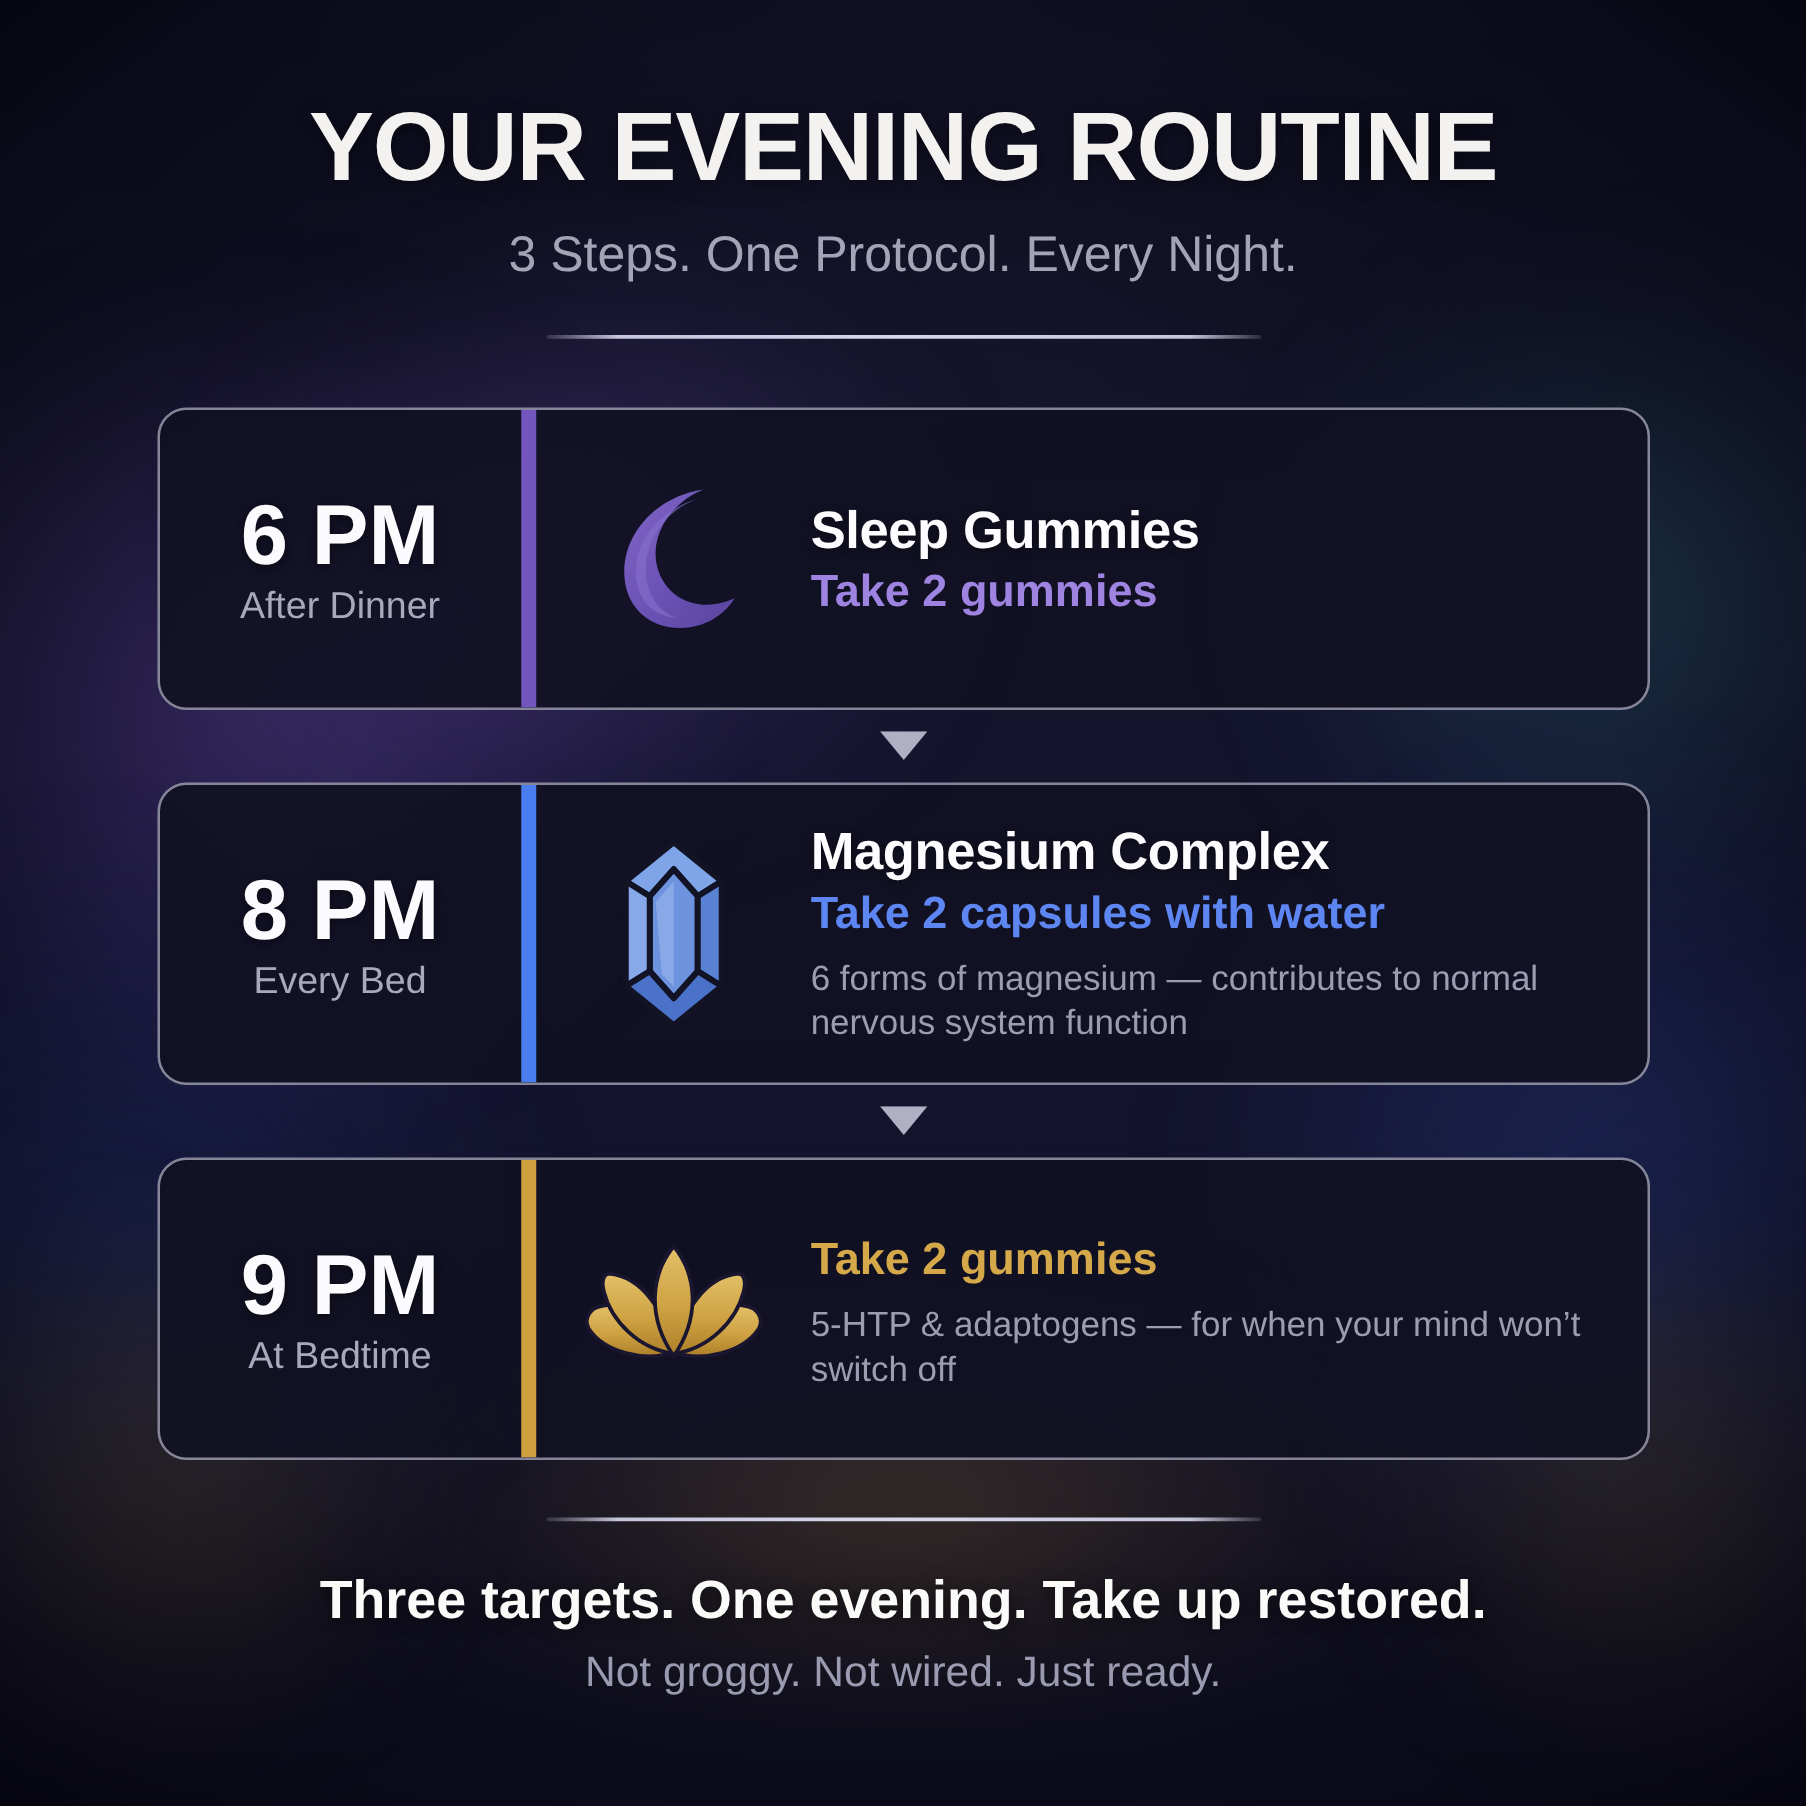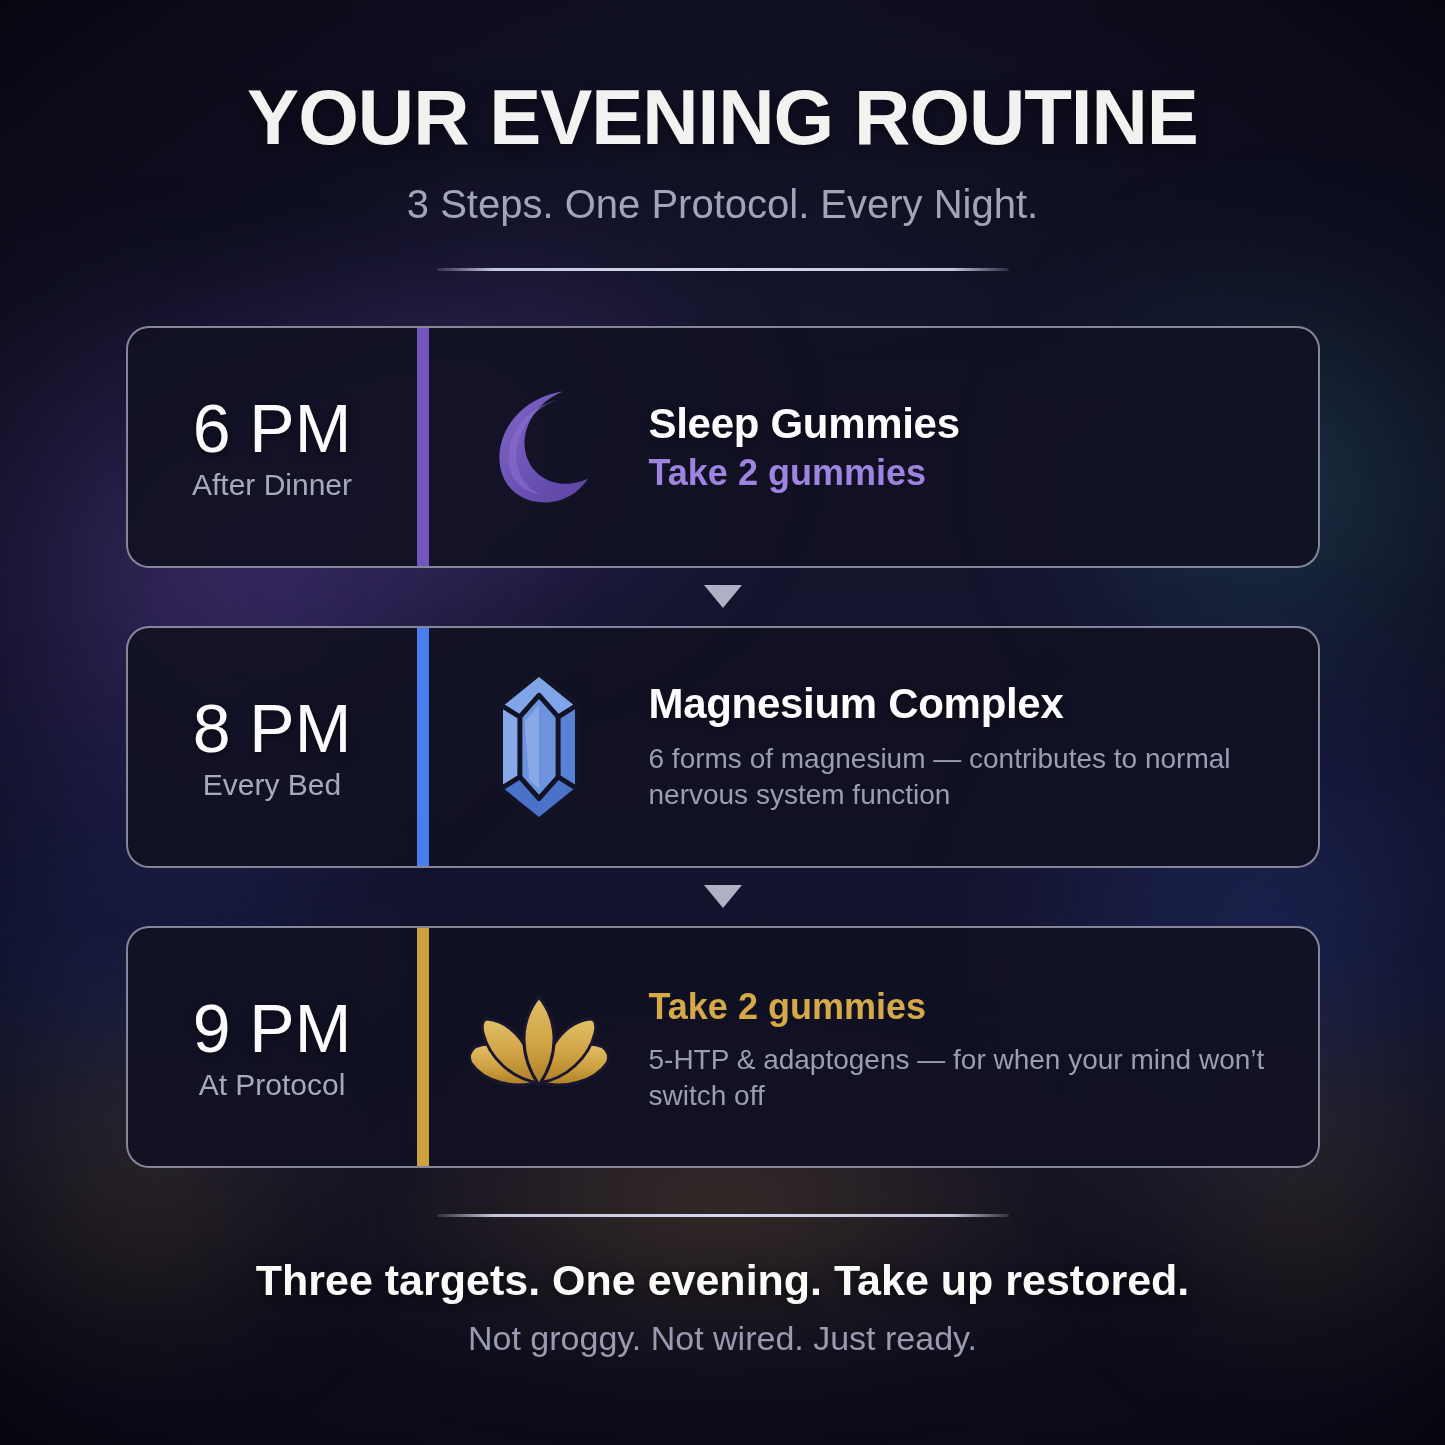--- a/index.html
+++ b/index.html
@@ -118,21 +118,21 @@
   }
 
   .card-time-col {
     width:289px;
     flex:0 0 289px;
     display:flex; flex-direction:column;
     align-items:center; justify-content:center;
     gap:6px;
   }
   .card-time {
-    font-size:68px; font-weight:normal; color:#fbfbfd;
+    font-size:68px; font-weight:bold; color:#fbfbfd;
     line-height:1.0;
     text-shadow:0 2px 8px rgba(0,0,0,0.5);
   }
   .card-when {
     font-size:30px; font-weight:normal; color:#a9a9bd;
     line-height:1.1;
   }
 
   .accent-bar { width:12px; flex:0 0 12px; }
 
@@ -256,36 +256,37 @@
               <polygon points="18,30 34,40 34,90 18,100" fill="#87a9ea"></polygon>
               <polygon points="82,30 82,100 66,90 66,40" fill="#5a82d4"></polygon>
               <polygon points="18,100 34,90 50,108 66,90 82,100 50,126" fill="#4b72c9"></polygon>
             </g>
             <polygon points="38,44 50,30 50,100 42,92" fill="#a9c4f2" opacity="0.45"></polygon>
           </svg>
         </span>
       </div>
       <div class="card-text-col">
         <div class="card-heading">Magnesium Complex</div>
+        <div class="card-dose" style="color:#5e86f2">Take 2 capsules with water</div>
         <div class="card-desc">6 forms of magnesium — contributes to normal nervous system function</div>
       </div>
     </div>
 
     <div class="connector">
       <span>
         <svg width="38" height="24" viewBox="0 0 38 24">
           <polygon points="0,0 38,0 19,23" fill="#b0b0c4"></polygon>
         </svg>
       </span>
     </div>
 
     <div class="card">
       <div class="card-time-col">
         <div class="card-time">9 PM</div>
-        <div class="card-when">At Protocol</div>
+        <div class="card-when">At Bedtime</div>
       </div>
       <div class="accent-bar" style="background:#cfa03f"></div>
       <div class="card-icon-col">
         <span>
           <svg width="164" height="112" viewBox="0 0 164 112">
             <defs>
               <linearGradient id="petalGrad" x1="0" y1="0" x2="0" y2="1">
                 <stop offset="0%" stop-color="#e2c068"></stop>
                 <stop offset="55%" stop-color="#cfa243"></stop>
                 <stop offset="100%" stop-color="#ad8028"></stop>

